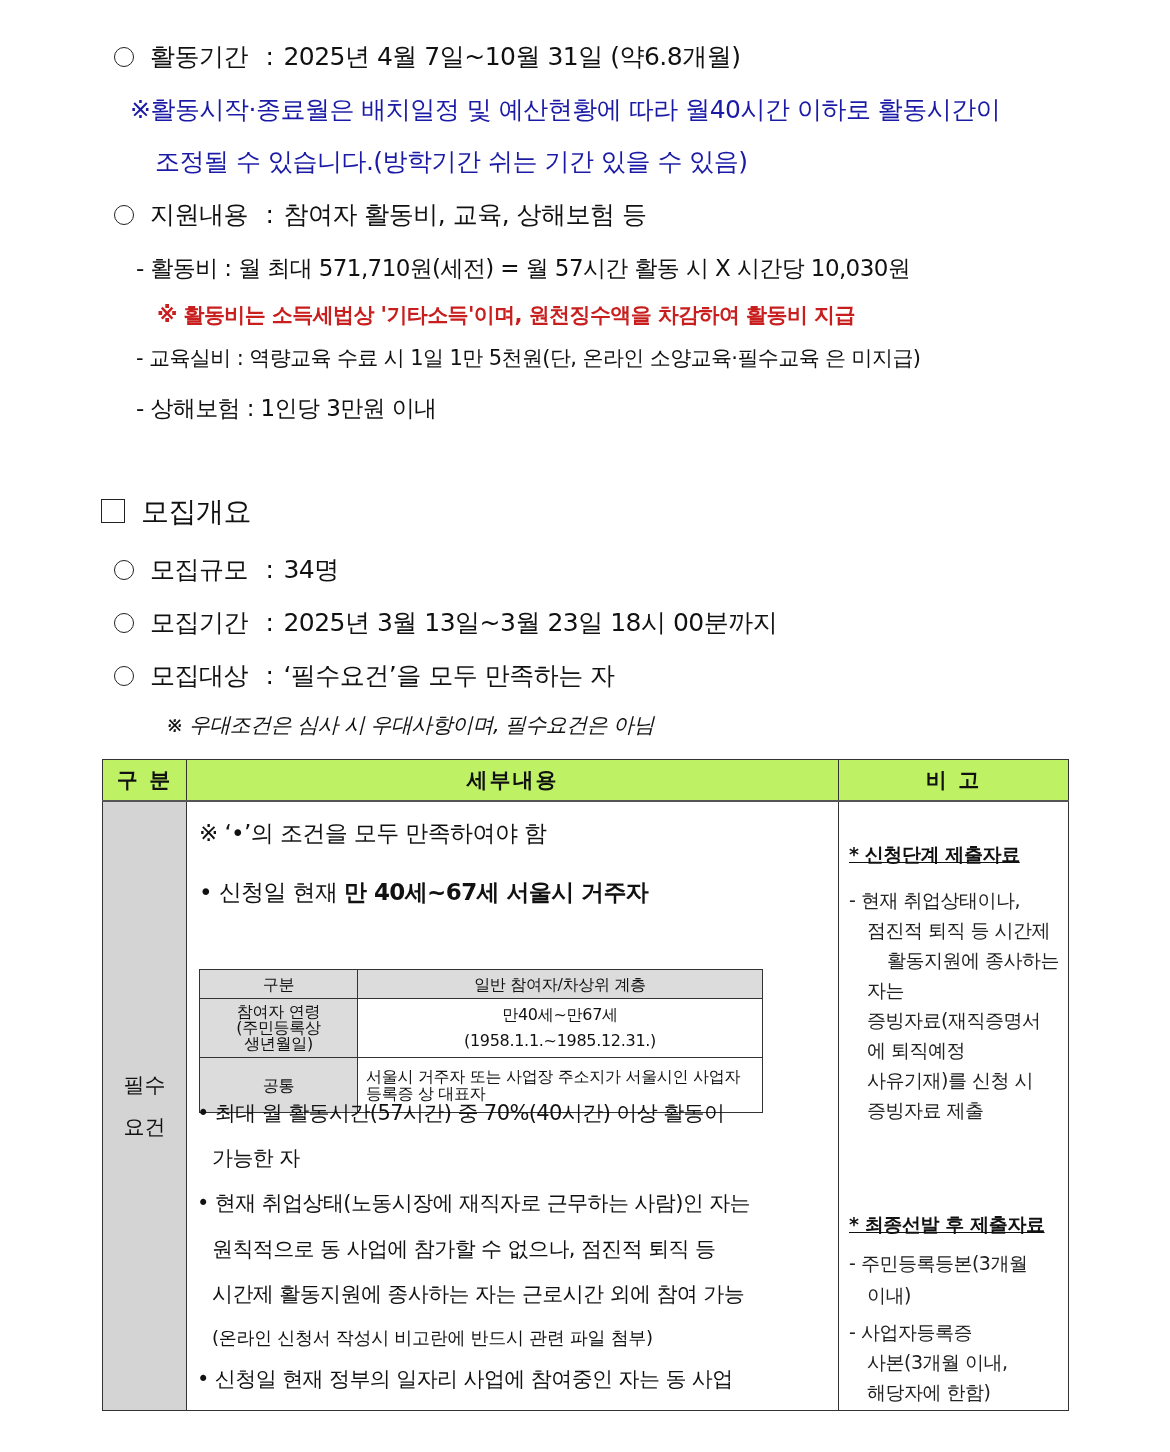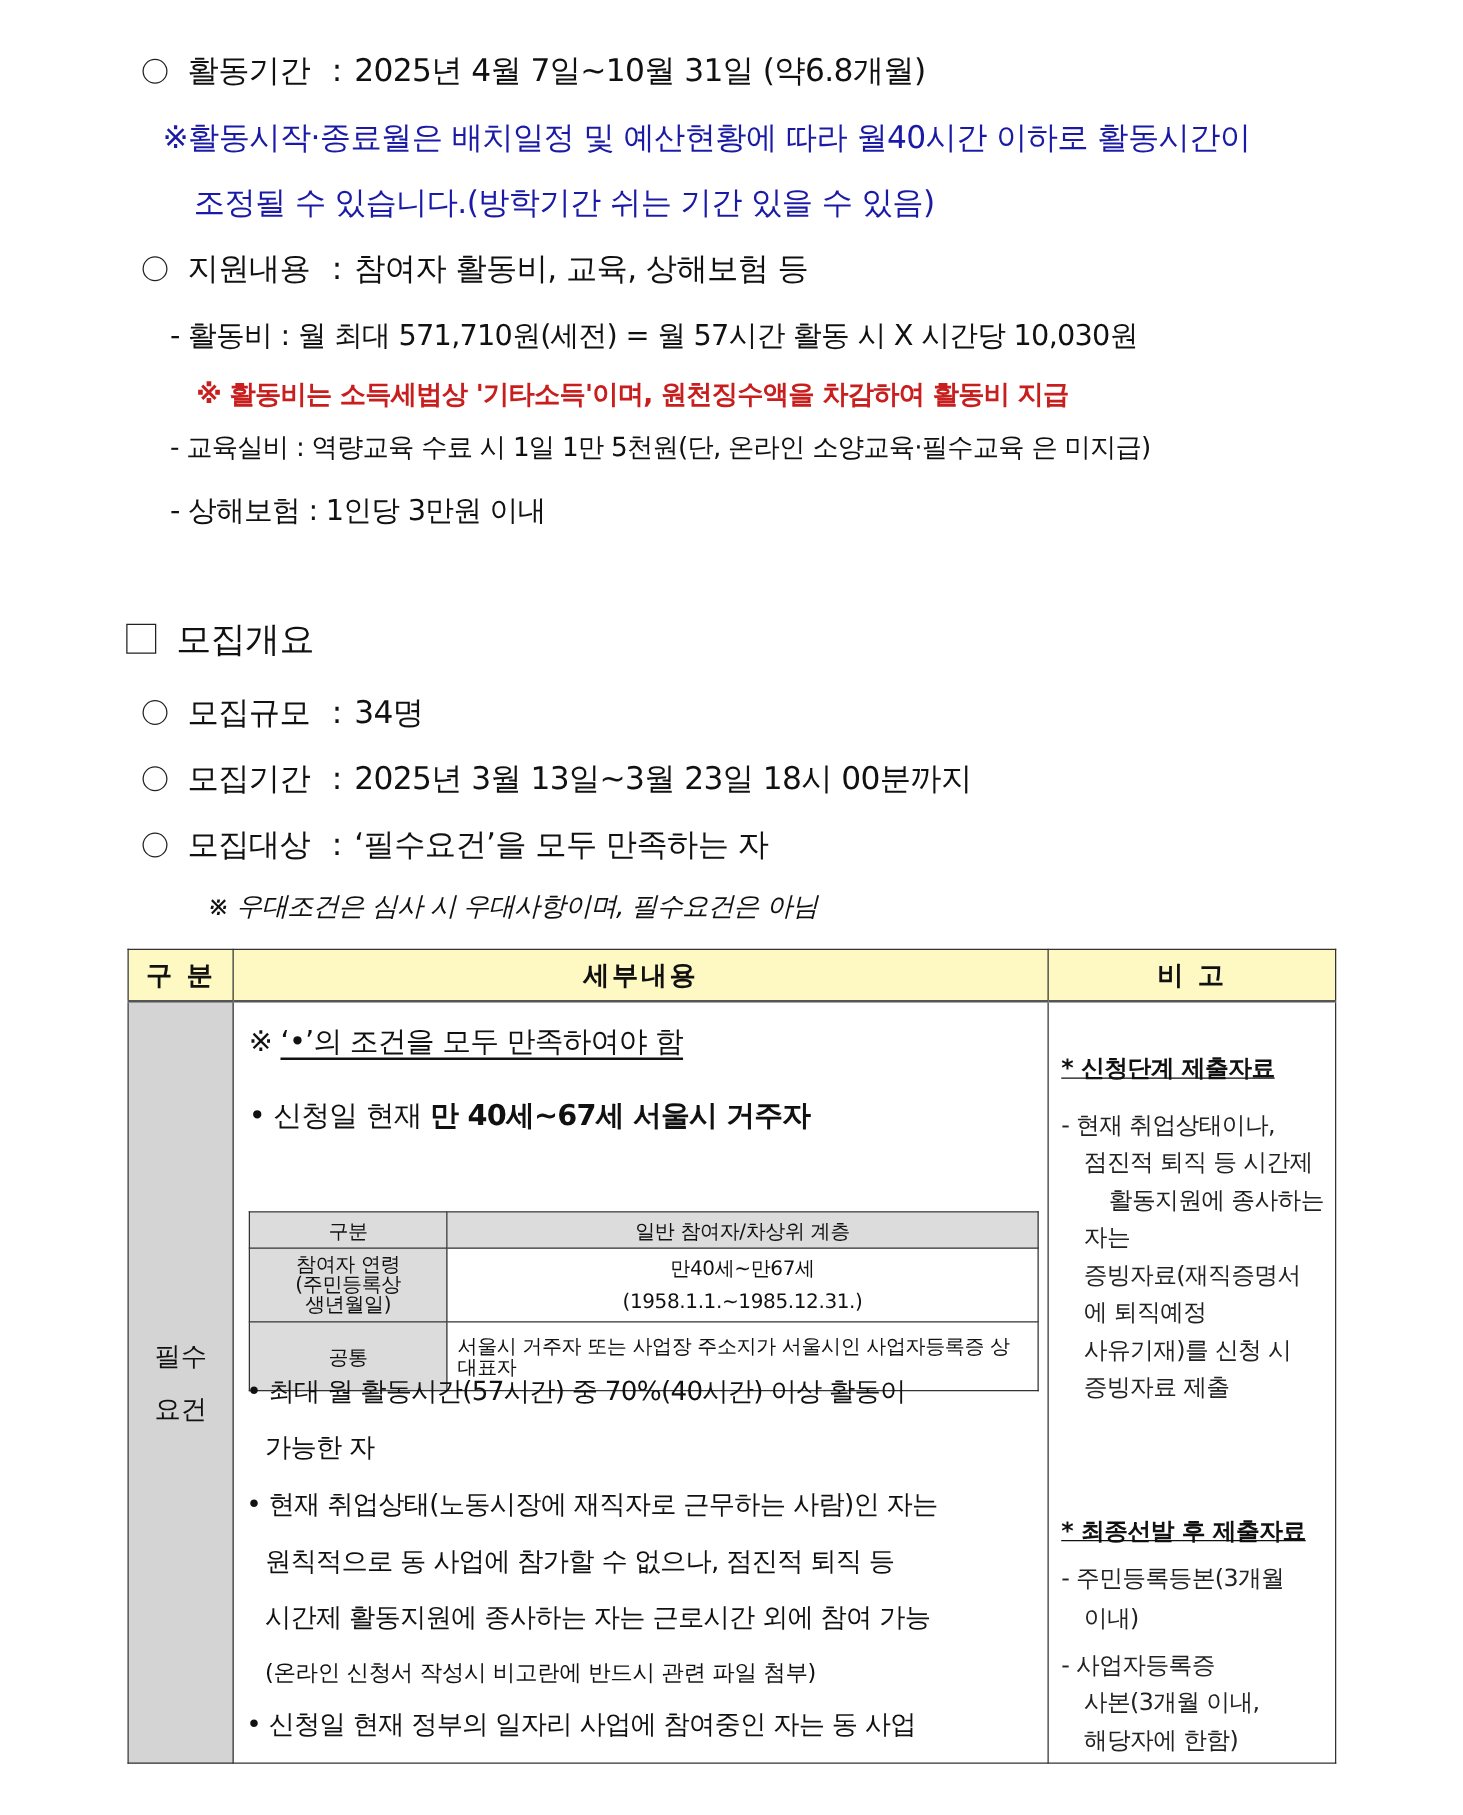--- a/index.html
+++ b/index.html
@@ -25,39 +25,39 @@
 
   
   .main-table {
     position: absolute; left: 102px; top: 759px; width: 966px; height: 652px;
     border-collapse: collapse; table-layout: fixed;
   }
   .main-table td, .main-table th {
     border: 1.4px solid #333; padding: 0; vertical-align: top;
   }
   .main-table th {
-    background: #fef9c3; height: 40px; font-family: "DejaVu Serif", serif;
+    background: #bef264; height: 40px; font-family: "DejaVu Serif", serif;
     font-weight: bold; font-size: 21px; letter-spacing: 2px; vertical-align: middle;
     border-bottom: 2.5px solid #555;
   }
   .col-label { background: #d4d4d4; vertical-align: middle !important; text-align: center; font-size: 21px; line-height: 42px; margin-top: 40px; }
   .detail-cell { position: relative; }
   .remark-cell { position: relative; }
   .inner { position: absolute; white-space: nowrap; }
 
   .sub-table {
-    position: absolute; left: 12px; top: 167px; width: 632px;
+    position: absolute; left: 12px; top: 167px; width: 564px;
     border-collapse: collapse; table-layout: fixed; font-size: 16px; letter-spacing: -0.3px;
   }
   .sub-table td {
     border: 1.2px solid #333; padding: 0 8px; vertical-align: middle; line-height: 19px;
   }
   .sub-table td.g { background: #dcdcdc; text-align: center; }
   .sub-table td.c { text-align: center; }
-  .underline { text-decoration: underline; text-underline-offset: 5px; }
+  .underline { text-underline-offset: 5px; }
   .remark-text { font-size: 19px; letter-spacing: -0.5px; line-height: 30px; color: #222; text-align: center; }
   .remark-head { font-size: 19px; font-weight: bold; letter-spacing: -0.4px; text-decoration: underline; }
 </style>
 </head>
 <body>
 
 <div class="abs t26" style="left:114px; top:40px;">
   <span class="circle-bullet"></span><span>활동기간</span>
   <span style="margin:0 10px;">:</span><span>2025년 4월 7일~10월 31일 (약6.8개월)</span>
 </div>

